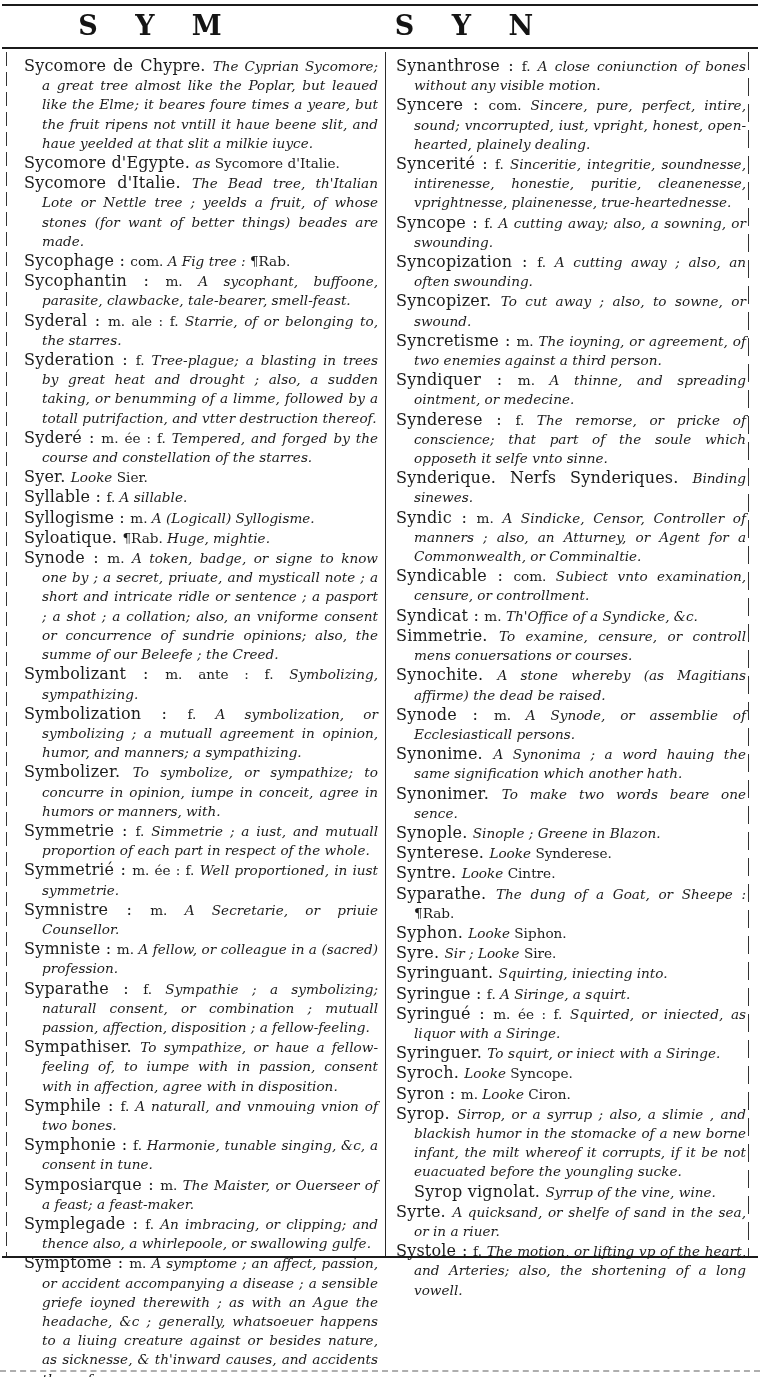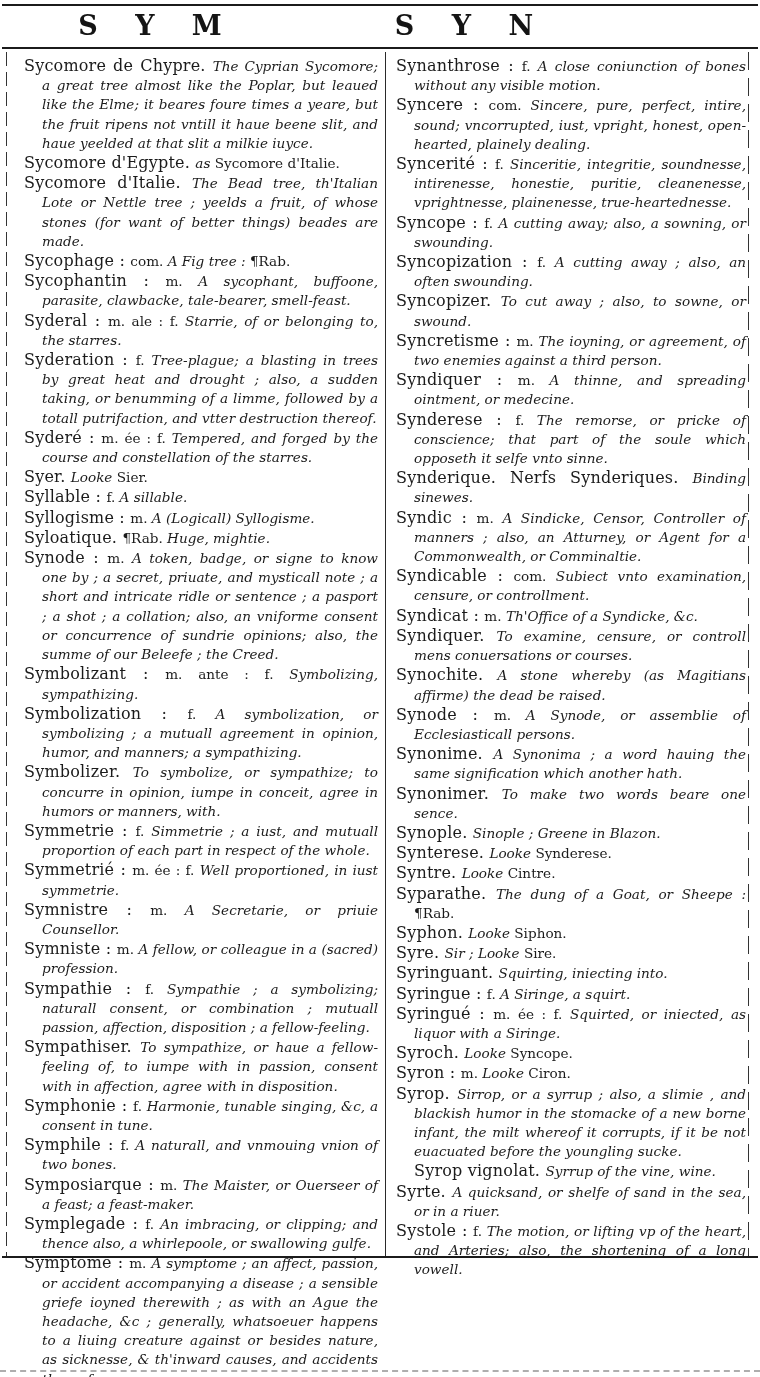--- a/index.html
+++ b/index.html
@@ -60,58 +60,59 @@
     <p class="entry"><span class="h">Syllogisme : </span><span class="r">m. </span><span class="i">A (Logicall) Syllogisme.</span></p>
     <p class="entry"><span class="h">Syloatique. </span><span class="r">¶Rab. </span><span class="i">Huge, mightie.</span></p>
     <p class="entry"><span class="h">Synode : </span><span class="r">m. </span><span class="i">A token, badge, or signe to know one by ; a secret, priuate, and mysticall note ; a short and intricate ridle or sentence ; a pasport ; a shot ; a collation; also, an vniforme consent or concurrence of sundrie opinions; also, the summe of our Beleefe ; the Creed.</span></p>
     <p class="entry"><span class="h">Symbolizant : </span><span class="r">m. ante : f. </span><span class="i">Symbolizing, sympathizing.</span></p>
     <p class="entry"><span class="h">Symbolization : </span><span class="r">f. </span><span class="i">A symbolization, or symbolizing ; a mutuall agreement in opinion, humor, and manners; a sympathizing.</span></p>
     <p class="entry"><span class="h">Symbolizer. </span><span class="i">To symbolize, or sympathize; to concurre in opinion, iumpe in conceit, agree in humors or manners, with.</span></p>
     <p class="entry"><span class="h">Symmetrie : </span><span class="r">f. </span><span class="i">Simmetrie ; a iust, and mutuall proportion of each part in respect of the whole.</span></p>
     <p class="entry"><span class="h">Symmetrié : </span><span class="r">m. ée : f. </span><span class="i">Well proportioned, in iust symmetrie.</span></p>
     <p class="entry"><span class="h">Symnistre : </span><span class="r">m. </span><span class="i">A Secretarie, or priuie Counsellor.</span></p>
     <p class="entry"><span class="h">Symniste : </span><span class="r">m. </span><span class="i">A fellow, or colleague in a (sacred) profession.</span></p>
-    <p class="entry"><span class="h">Sympathie : </span><span class="r">f. </span><span class="i">Sympathie ; a symbolizing; naturall consent, or combination ; mutuall passion, affection, disposition ; a fellow-feeling.</span></p>
+    <p class="entry"><span class="h">Syparathe : </span><span class="r">f. </span><span class="i">Sympathie ; a symbolizing; naturall consent, or combination ; mutuall passion, affection, disposition ; a fellow-feeling.</span></p>
     <p class="entry"><span class="h">Sympathiser. </span><span class="i">To sympathize, or haue a fellow-feeling of, to iumpe with in passion, consent with in affection, agree with in disposition.</span></p>
+    <p class="entry"><span class="h">Symphile : </span><span class="r">f. </span><span class="i">A naturall, and vnmouing vnion of two bones.</span></p>
     <p class="entry"><span class="h">Symphonie : </span><span class="r">f. </span><span class="i">Harmonie, tunable singing, &amp;c, a consent in tune.</span></p>
-    <p class="entry"><span class="h">Symphile : </span><span class="r">f. </span><span class="i">A naturall, and vnmouing vnion of two bones.</span></p>
     <p class="entry"><span class="h">Symposiarque : </span><span class="r">m. </span><span class="i">The Maister, or Ouerseer of a feast; a feast-maker.</span></p>
     <p class="entry"><span class="h">Symplegade : </span><span class="r">f. </span><span class="i">An imbracing, or clipping; and thence also, a whirlepoole, or swallowing gulfe.</span></p>
     <p class="entry"><span class="h">Symptome : </span><span class="r">m. </span><span class="i">A symptome ; an affect, passion, or accident accompanying a disease ; a sensible griefe ioyned therewith ; as with an Ague the headache, &amp;c ; generally, whatsoeuer happens to a liuing creature against or besides nature, as sicknesse, &amp; th'inward causes, and accidents thereof.</span></p>
   </div>
 
 <div class="col" id="column-right">
   <div id="col-right-entries">
       <p class="entry"><span class="h">Synanthrose : </span><span class="r">f. </span><span class="i">A close coniunction of bones without any visible motion.</span></p>
       <p class="entry"><span class="h">Syncere : </span><span class="r">com. </span><span class="i">Sincere, pure, perfect, intire, sound; vncorrupted, iust, vpright, honest, open-hearted, plainely dealing.</span></p>
       <p class="entry"><span class="h">Syncerité : </span><span class="r">f. </span><span class="i">Sinceritie, integritie, soundnesse, intirenesse, honestie, puritie, cleanenesse, vprightnesse, plainenesse, true-heartednesse.</span></p>
       <p class="entry"><span class="h">Syncope : </span><span class="r">f. </span><span class="i">A cutting away; also, a sowning, or swounding.</span></p>
       <p class="entry"><span class="h">Syncopization : </span><span class="r">f. </span><span class="i">A cutting away ; also, an often swounding.</span></p>
       <p class="entry"><span class="h">Syncopizer. </span><span class="i">To cut away ; also, to sowne, or swound.</span></p>
       <p class="entry"><span class="h">Syncretisme : </span><span class="r">m. </span><span class="i">The ioyning, or agreement, of two enemies against a third person.</span></p>
       <p class="entry"><span class="h">Syndiquer : </span><span class="r">m. </span><span class="i">A thinne, and spreading ointment, or medecine.</span></p>
       <p class="entry"><span class="h">Synderese : </span><span class="r">f. </span><span class="i">The remorse, or pricke of conscience; that part of the soule which opposeth it selfe vnto sinne.</span></p>
       <p class="entry"><span class="h">Synderique. </span><span class="h">Nerfs Synderiques. </span><span class="i">Binding sinewes.</span></p>
       <p class="entry"><span class="h">Syndic : </span><span class="r">m. </span><span class="i">A Sindicke, Censor, Controller of manners ; also, an Atturney, or Agent for a Commonwealth, or Comminaltie.</span></p>
       <p class="entry"><span class="h">Syndicable : </span><span class="r">com. </span><span class="i">Subiect vnto examination, censure, or controllment.</span></p>
       <p class="entry"><span class="h">Syndicat : </span><span class="r">m. </span><span class="i">Th'Office of a Syndicke, &amp;c.</span></p>
-      <p class="entry"><span class="h">Syndiquer. </span><span class="i">To examine, censure, or controll mens conuersations or courses.</span></p>
+      <p class="entry"><span class="h">Simmetrie. </span><span class="i">To examine, censure, or controll mens conuersations or courses.</span></p>
       <p class="entry"><span class="h">Synochite. </span><span class="i">A stone whereby (as Magitians affirme) the dead be raised.</span></p>
       <p class="entry"><span class="h">Synode : </span><span class="r">m. </span><span class="i">A Synode, or assemblie of Ecclesiasticall persons.</span></p>
       <p class="entry"><span class="h">Synonime. </span><span class="i">A Synonima ; a word hauing the same signification which another hath.</span></p>
       <p class="entry"><span class="h">Synonimer. </span><span class="i">To make two words beare one sence.</span></p>
       <p class="entry"><span class="h">Synople. </span><span class="i">Sinople ; Greene in Blazon.</span></p>
       <p class="entry"><span class="h">Synterese. </span><span class="i">Looke </span><span class="r">Synderese.</span></p>
       <p class="entry"><span class="h">Syntre. </span><span class="i">Looke </span><span class="r">Cintre.</span></p>
       <p class="entry"><span class="h">Syparathe. </span><span class="i">The dung of a Goat, or Sheepe : </span><span class="r">¶Rab.</span></p>
       <p class="entry"><span class="h">Syphon. </span><span class="i">Looke </span><span class="r">Siphon.</span></p>
       <p class="entry"><span class="h">Syre. </span><span class="i">Sir ; Looke </span><span class="r">Sire.</span></p>
       <p class="entry"><span class="h">Syringuant. </span><span class="i">Squirting, iniecting into.</span></p>
       <p class="entry"><span class="h">Syringue : </span><span class="r">f. </span><span class="i">A Siringe, a squirt.</span></p>
       <p class="entry"><span class="h">Syringué : </span><span class="r">m. ée : f. </span><span class="i">Squirted, or iniected, as liquor with a Siringe.</span></p>
+      <p class="entry"><span class="h">Syringuer. </span><span class="i">To squirt, or iniect with a Siringe.</span></p>
       <p class="entry"><span class="h">Syroch. </span><span class="i">Looke </span><span class="r">Syncope.</span></p>
       <p class="entry"><span class="h">Syron : </span><span class="r">m. </span><span class="i">Looke </span><span class="r">Ciron.</span></p>
       <p class="entry"><span class="h">Syrop. </span><span class="i">Sirrop, or a syrrup ; also, a slimie , and blackish humor in the stomacke of a new borne infant, the milt whereof it corrupts, if it be not euacuated before the youngling sucke.</span></p>
       <p class="entry indent"><span class="h">Syrop vignolat. </span><span class="i">Syrrup of the vine, wine.</span></p>
       <p class="entry"><span class="h">Syrte. </span><span class="i">A quicksand, or shelfe of sand in the sea, or in a riuer.</span></p>
       <p class="entry"><span class="h">Systole : </span><span class="r">f. </span><span class="i">The motion, or lifting vp of the heart, and Arteries; also, the shortening of a long vowell.</span></p>
     </div>
 
 </div>
 

